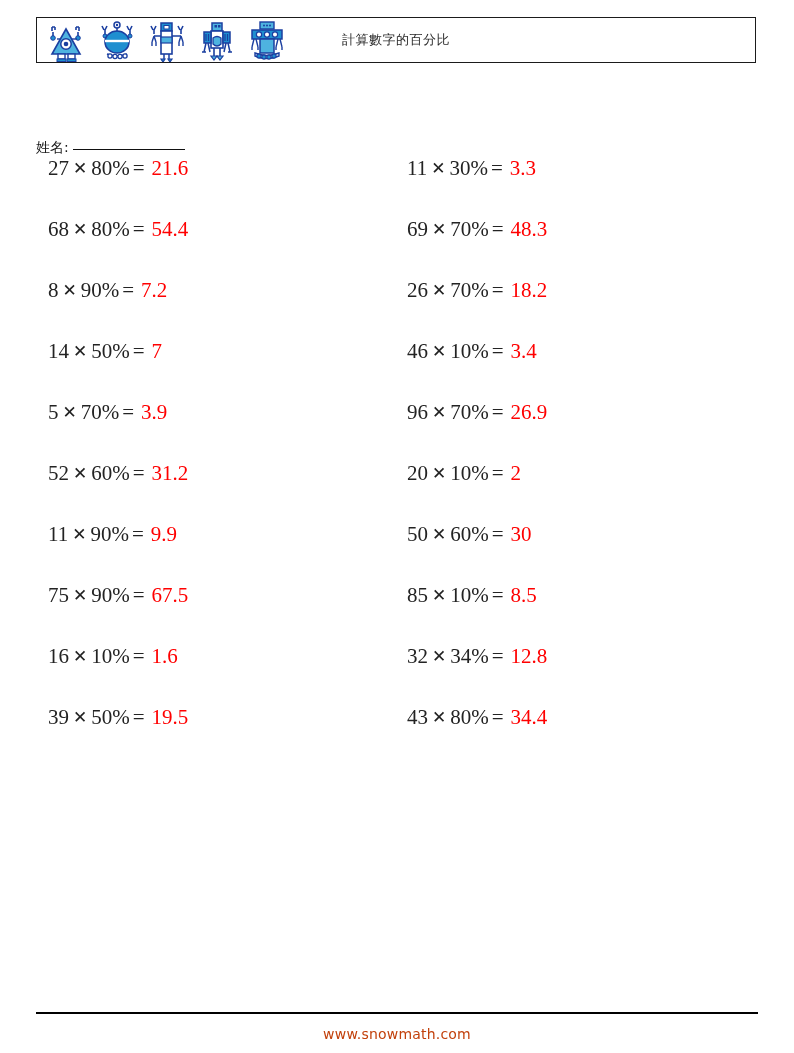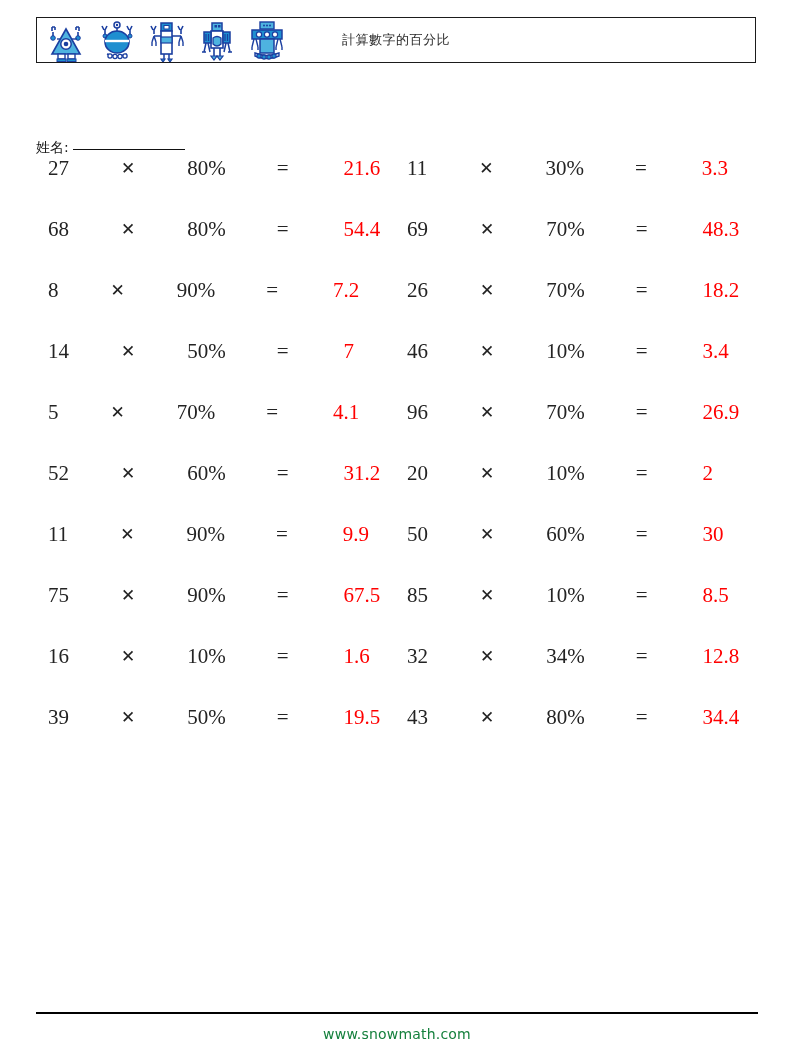--- a/index.html
+++ b/index.html
@@ -105,21 +105,20 @@
   }
   .problem {
     height: 61px;
     display: flex;
     align-items: center;
     font-size: 21px;
     color: #232323;
     white-space: nowrap;
     padding-left: 12px;
     box-sizing: border-box;
-    gap: 48px;
   }
   .col-right .problem { padding-left: 10px; }
   .expr { color: #232323; }
   .answer {
     color: #ff0000;
     margin-left: 7px;
   }
   .times {
     font-family: "DejaVu Sans", "Liberation Sans", sans-serif;
     font-size: 17px;
@@ -139,21 +138,21 @@
     border-top: 2px solid #000;
   }
   .footer-text {
     position: absolute;
     left: 0;
     right: 0;
     top: 1026px;
     text-align: center;
     font-family: "DejaVu Sans", "Liberation Sans", sans-serif;
     font-size: 14px;
-    color: #15803d;
+    color: #c2410c;
     letter-spacing: 0.2px;
   }
 </style>
 </head>
 <body>
 
 <div class="header-box">
 
   <div class="robot-strip">
 
@@ -294,21 +293,21 @@
         <span class="times">✕</span>
         <span class="expr">50%</span>
         <span class="eq">=</span>
         <span class="answer">7</span>
       </div>
     <div class="problem">
         <span class="expr">5</span>
         <span class="times">✕</span>
         <span class="expr">70%</span>
         <span class="eq">=</span>
-        <span class="answer">4.1</span>
+        <span class="answer">3.9</span>
       </div>
     <div class="problem">
         <span class="expr">52</span>
         <span class="times">✕</span>
         <span class="expr">60%</span>
         <span class="eq">=</span>
         <span class="answer">31.2</span>
       </div>
     <div class="problem">
         <span class="expr">11</span>

